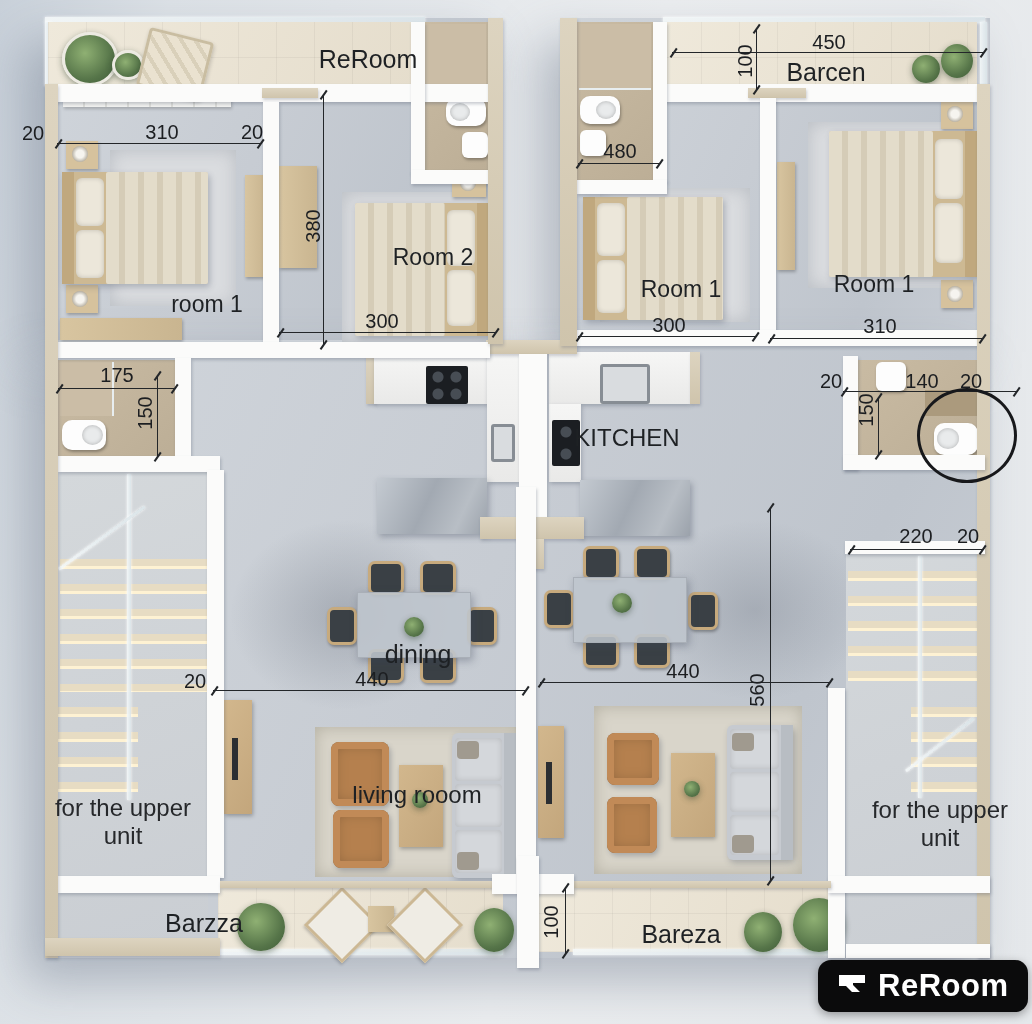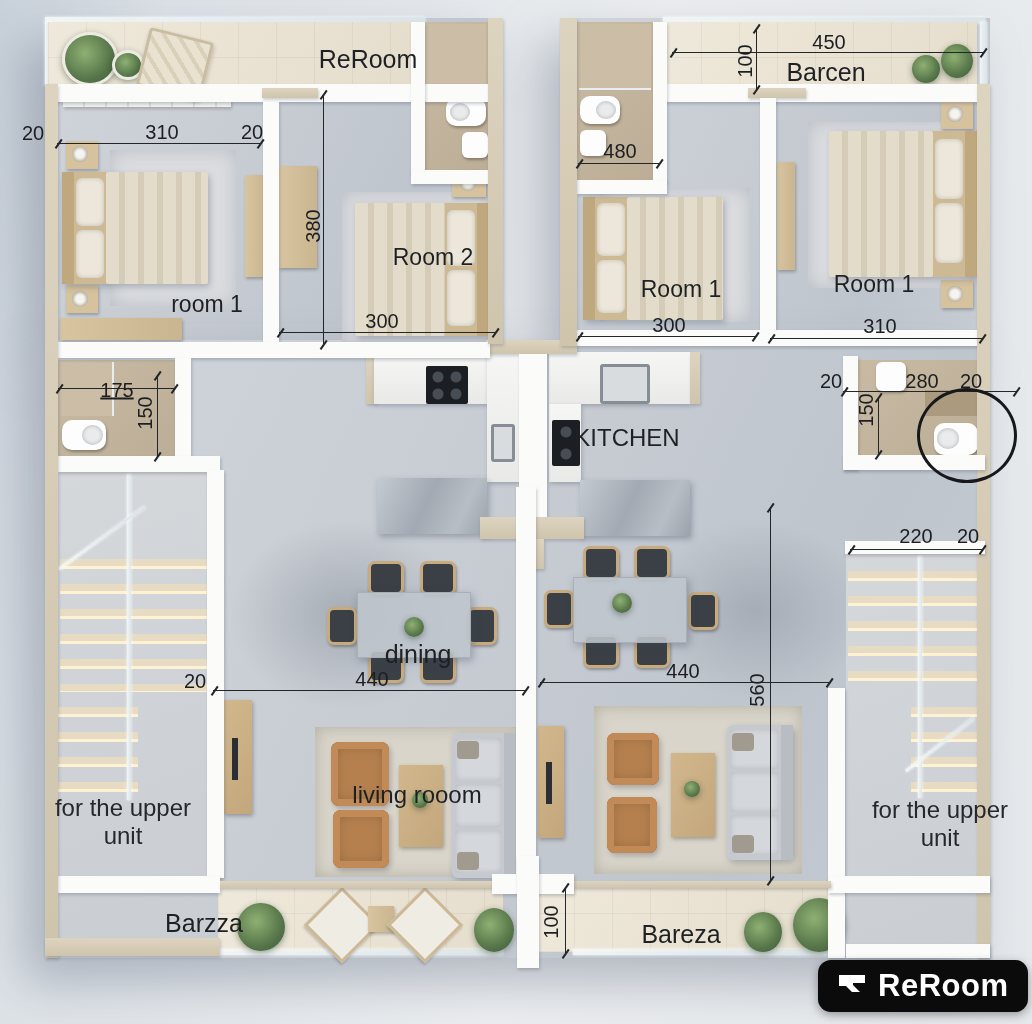--- a/index.html
+++ b/index.html
@@ -325,24 +325,24 @@
   <div class="dim" style="left:33px;top:133px;">20</div>
   <div class="dim" style="left:162px;top:132px;">310</div>
   <div class="dim" style="left:252px;top:132px;">20</div>
   <div class="dim v" style="left:313px;top:226px;">380</div>
   <div class="dim" style="left:382px;top:321px;">300</div>
   <div class="dim" style="left:829px;top:42px;">450</div>
   <div class="dim v" style="left:745px;top:61px;">100</div>
   <div class="dim" style="left:620px;top:151px;">480</div>
   <div class="dim" style="left:669px;top:325px;">300</div>
   <div class="dim" style="left:880px;top:326px;">310</div>
-  <div class="dim" style="left:117px;top:390px;text-decoration:underline;">175</div>
+  <div class="dim" style="left:117px;top:375px;">175</div>
   <div class="dim v" style="left:145px;top:413px;">150</div>
   <div class="dim" style="left:831px;top:381px;">20</div>
-  <div class="dim" style="left:922px;top:381px;">280</div>
+  <div class="dim" style="left:922px;top:381px;">140</div>
   <div class="dim" style="left:971px;top:381px;">20</div>
   <div class="dim v" style="left:866px;top:410px;">150</div>
   <div class="dim" style="left:195px;top:681px;">20</div>
   <div class="dim" style="left:372px;top:679px;">440</div>
   <div class="dim" style="left:683px;top:671px;">440</div>
   <div class="dim v" style="left:757px;top:690px;">560</div>
   <div class="dim" style="left:916px;top:536px;">220</div>
   <div class="dim" style="left:968px;top:536px;">20</div>
   <div class="dim v" style="left:551px;top:922px;">100</div>
 

